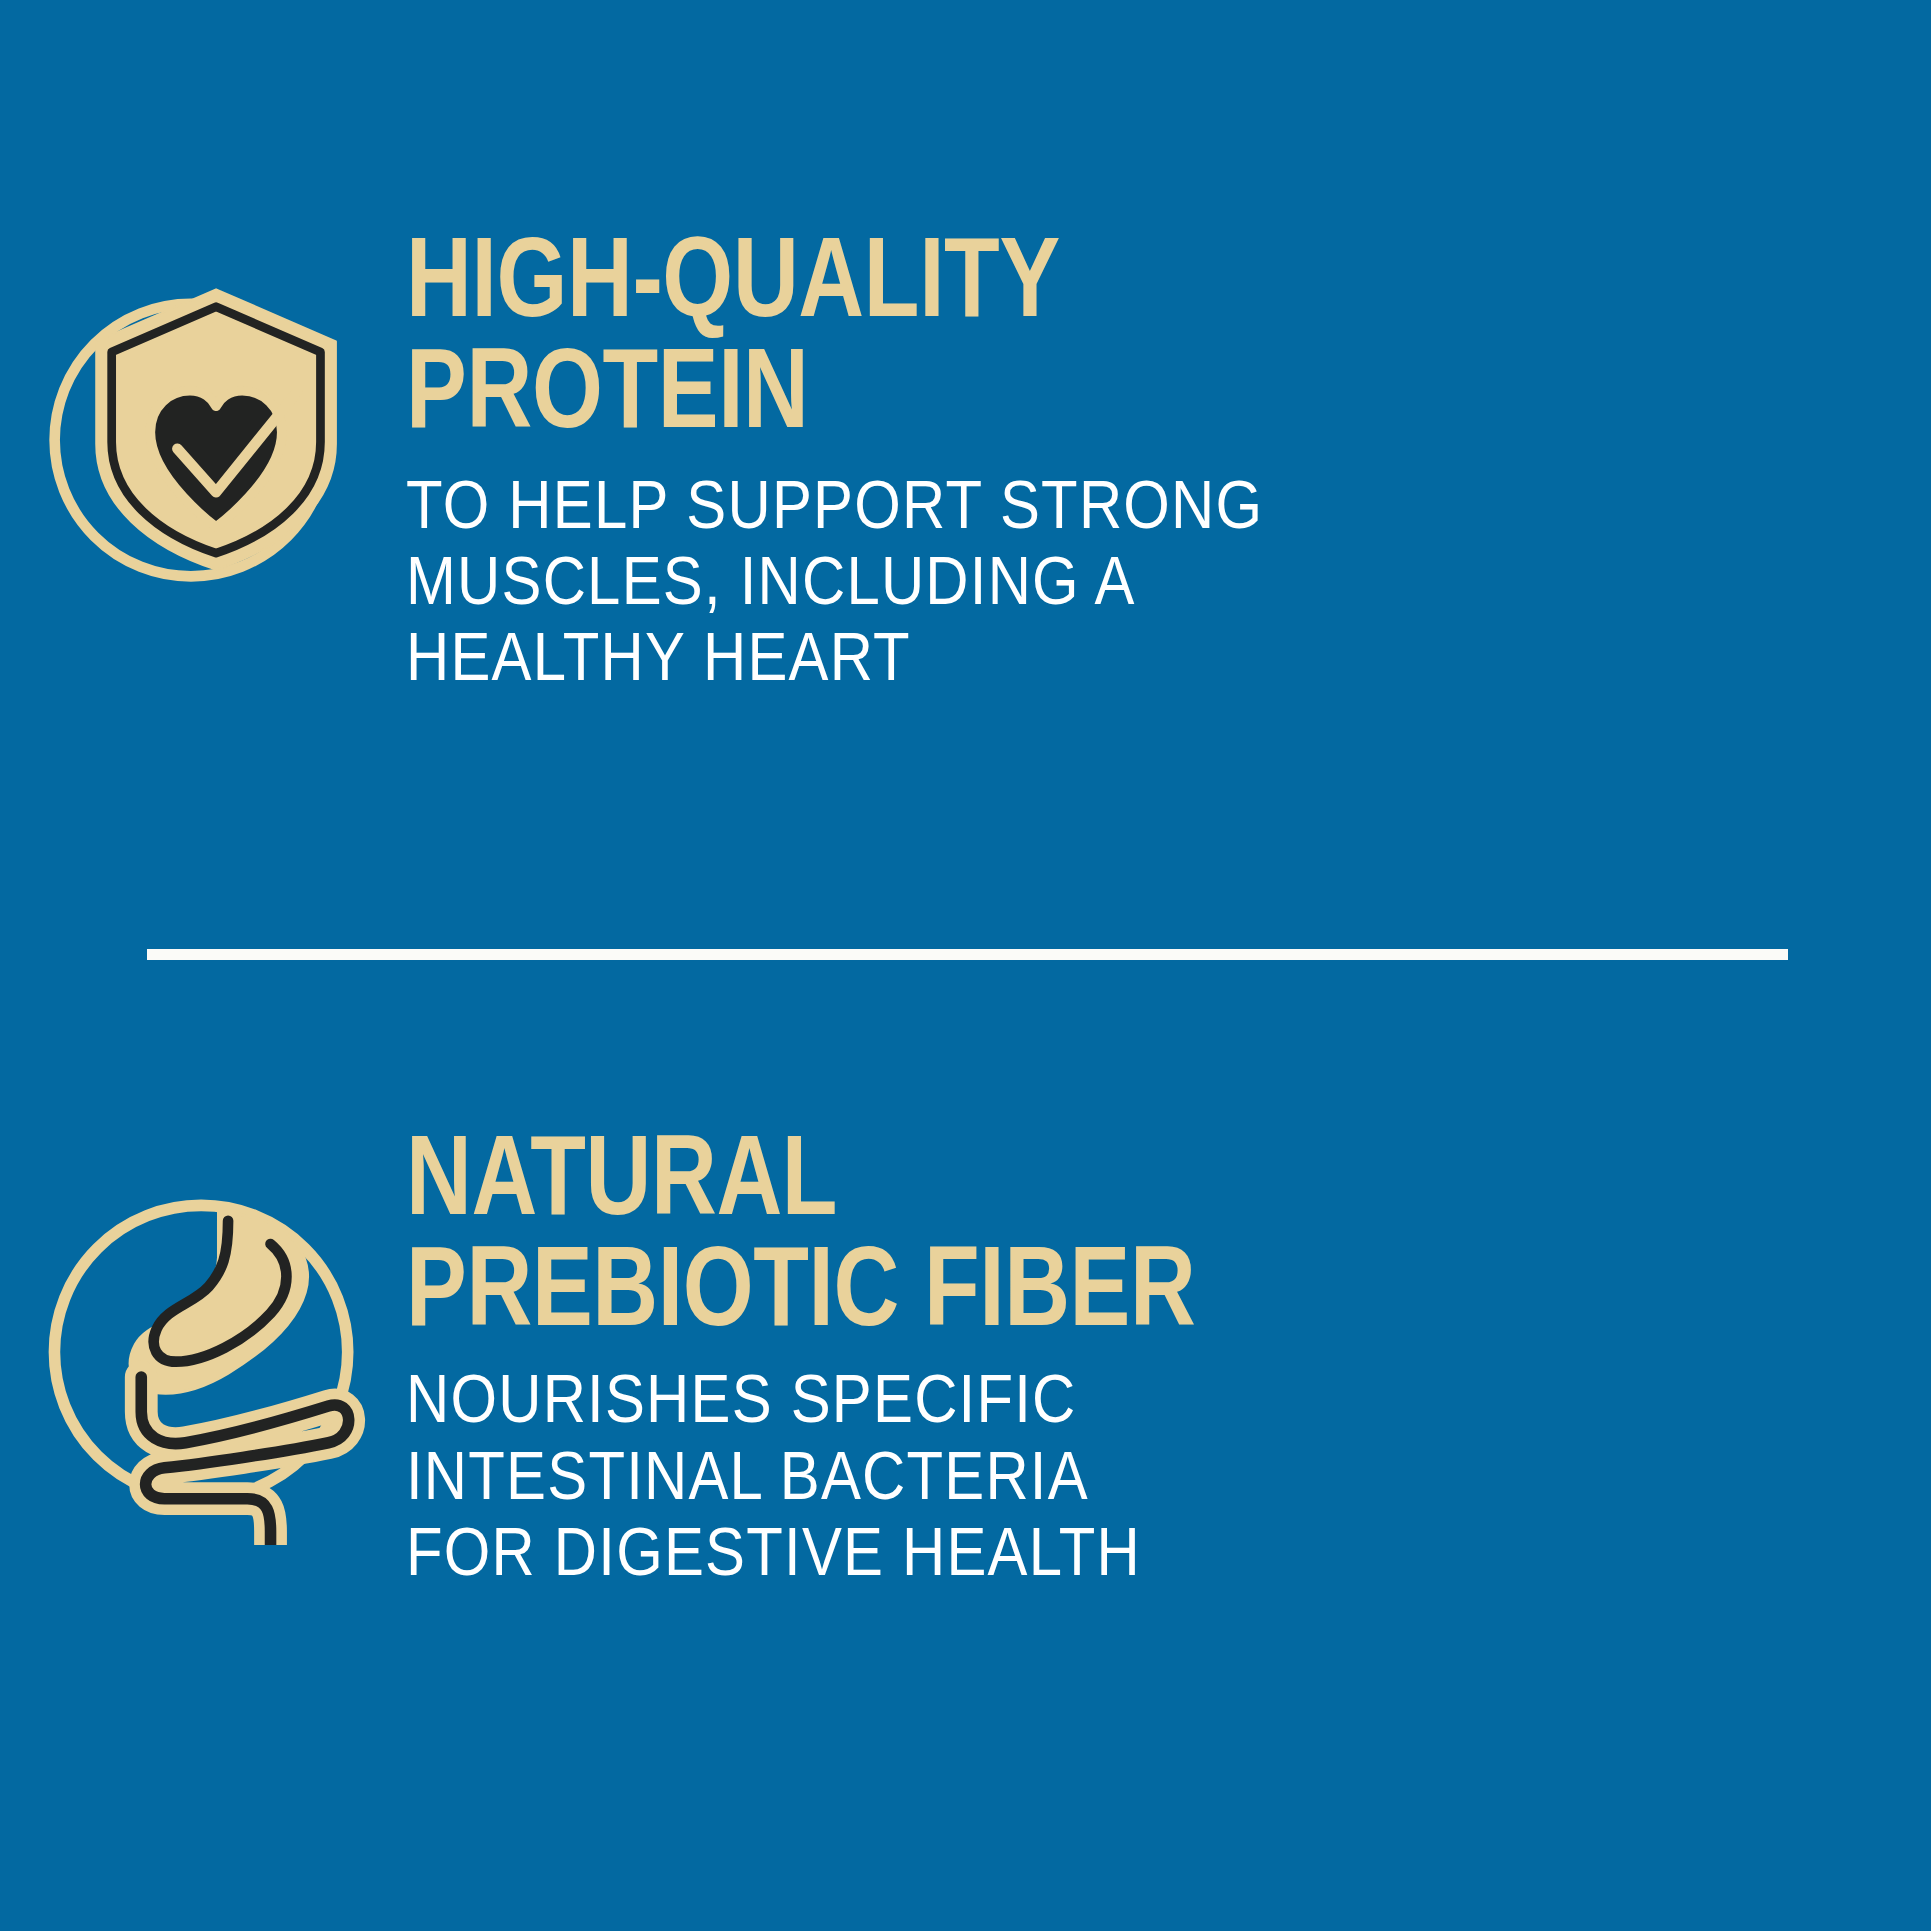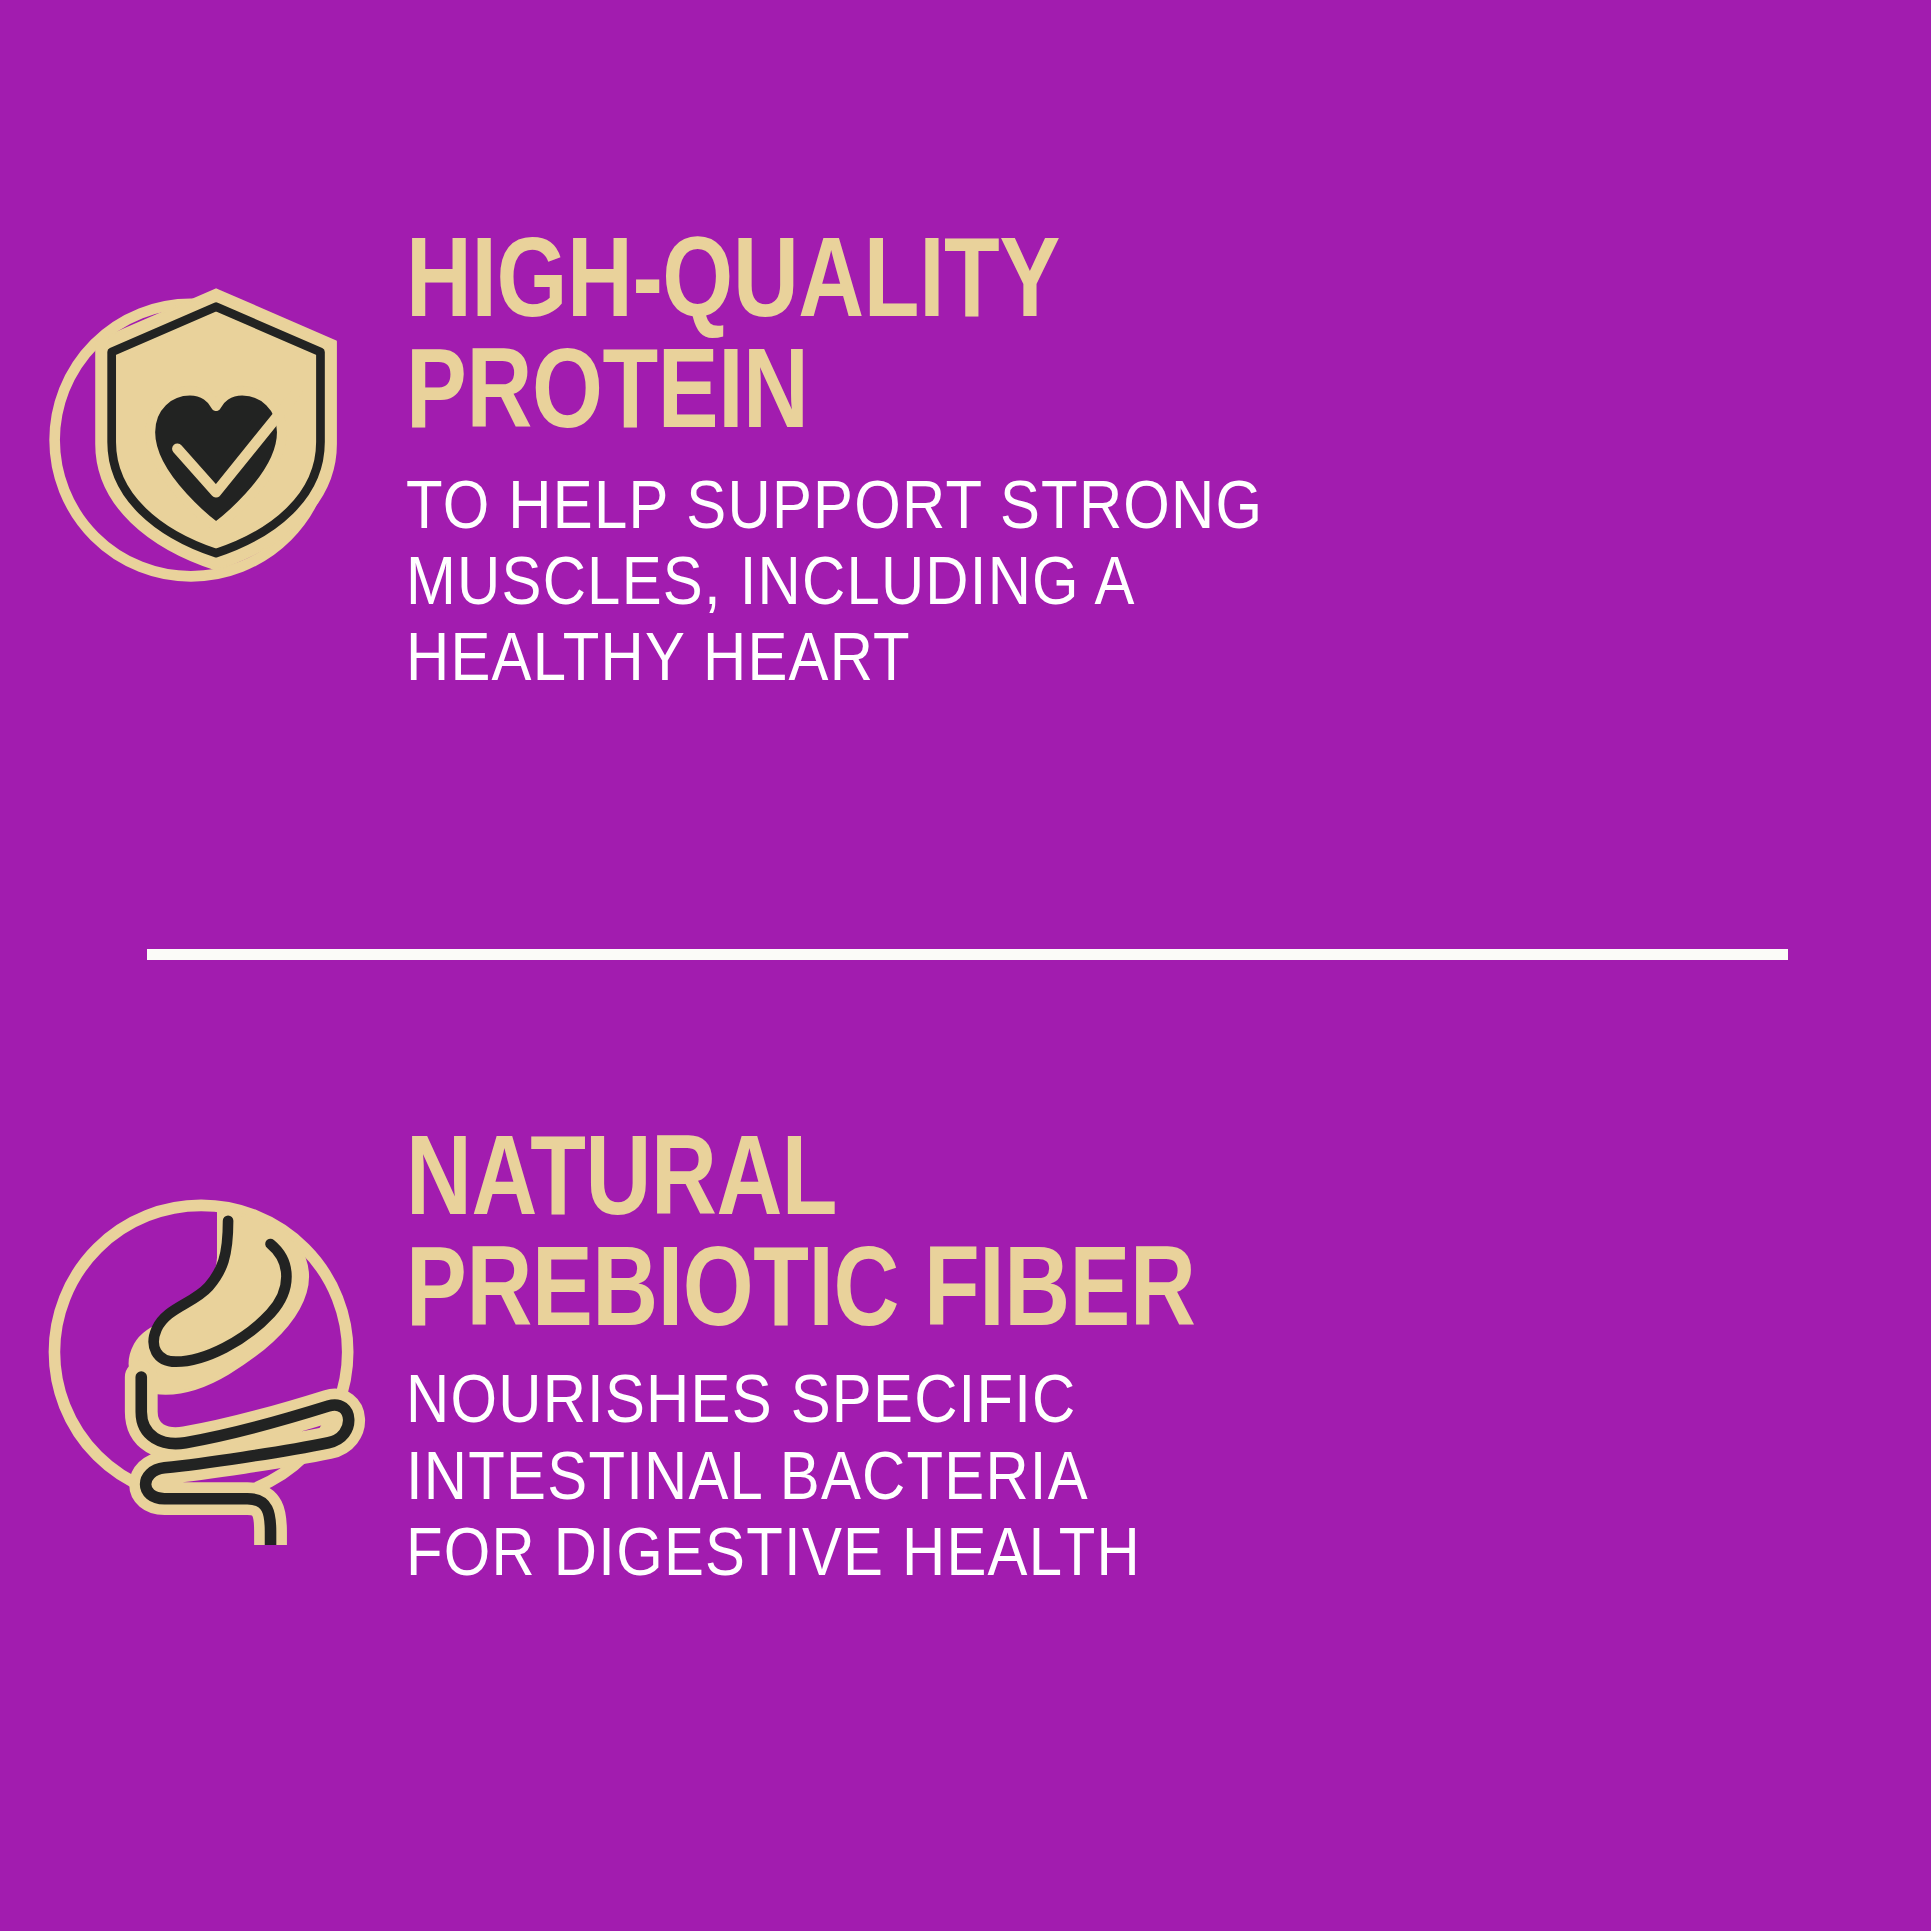--- a/index.html
+++ b/index.html
@@ -11,21 +11,21 @@
     height: 1931px;
     background: #222322;
     font-family: "Liberation Sans", sans-serif;
     overflow: hidden;
   }
 
   .poster {
     position: relative;
     width: 1931px;
     height: 1931px;
-    background: #a21caf;
+    background: #0369a1;
   }
 
   
   .benefit {
     position: absolute;
     display: flex;
     align-items: flex-start;
   }
 
   .benefit-1 { left: 0px;  top: 222px; width: 1931px; }

